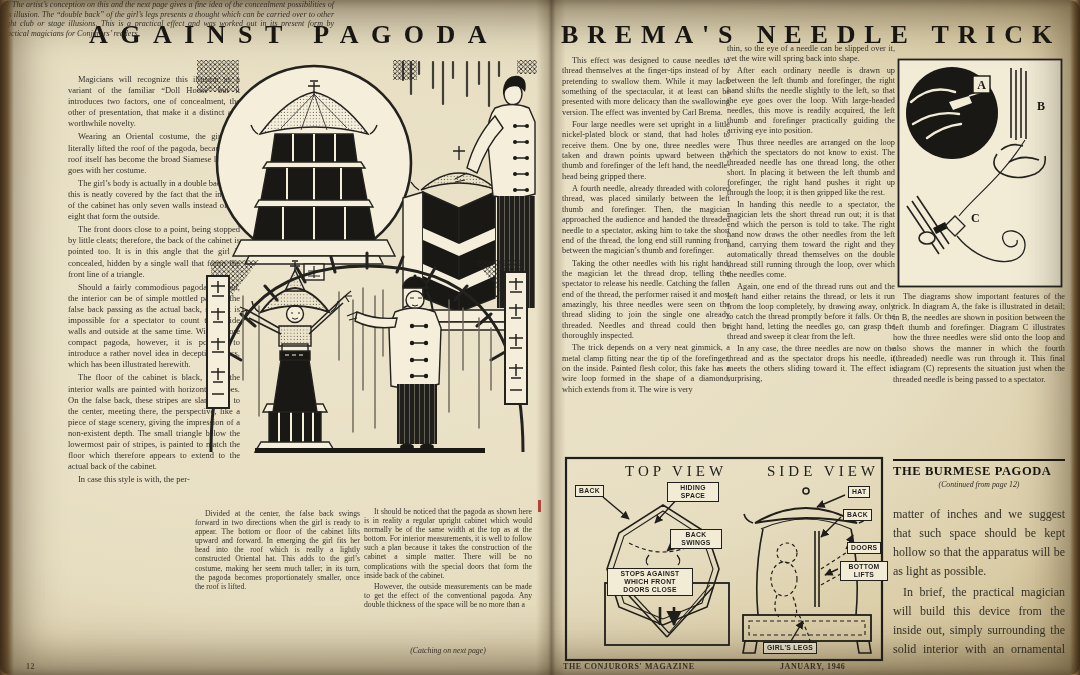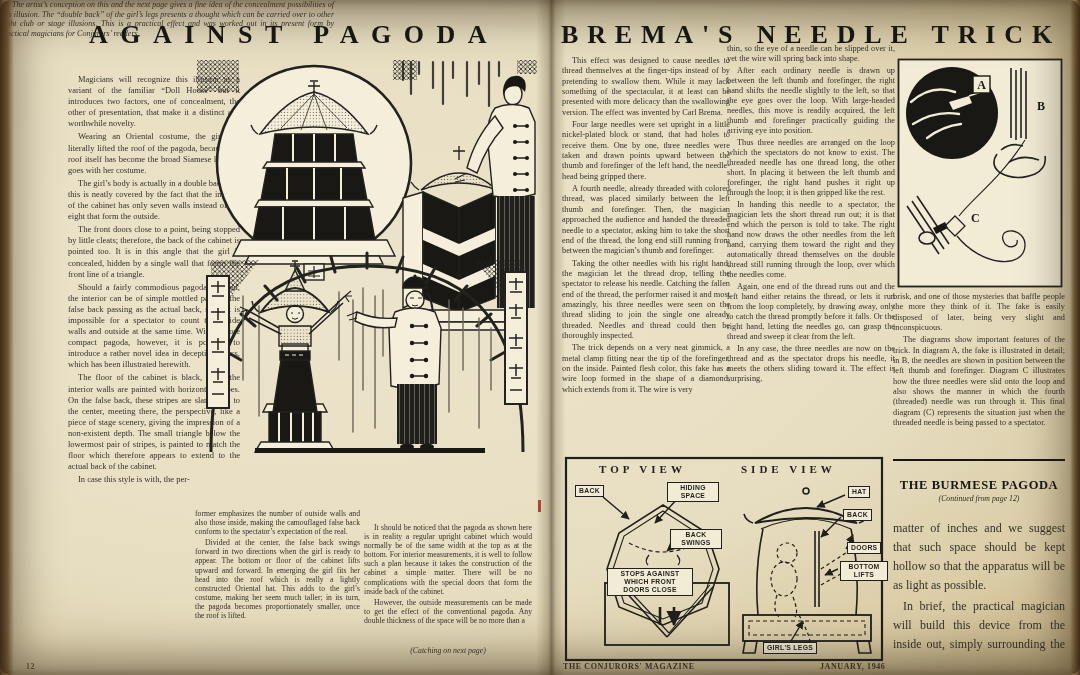--- a/index.html
+++ b/index.html
@@ -14,50 +14,50 @@
   .edge-left{position:absolute;left:0;top:0;width:14px;height:675px;background:linear-gradient(90deg,#4a3521,#8a6f47 55%,rgba(138,111,71,0));}
   .edge-right{position:absolute;right:0;top:0;width:10px;height:675px;background:linear-gradient(270deg,#4a3521,#9a7c50 60%,rgba(154,124,80,0));}
 
   .pgtitle{position:absolute;font-weight:bold;color:#171613;white-space:nowrap;
     font-size:26px;text-align:center;}
   .bodycol{position:absolute;text-align:justify;overflow:hidden;color:#34312a;}
   .bodycol p{margin:0 0 2px;text-indent:10px;}
   .bodycol p.noind{text-indent:0;}
   #lp-col1{left:24px;top:74px;width:172px;height:598px;font-size:8.5px;line-height:11.1px;margin-left:44px;}
   #lp-col2{left:195px;top:509px;width:165px;height:146px;font-size:7.7px;line-height:9.1px;}
-  #lp-col3{left:364px;top:507px;width:168px;height:136px;font-size:7.7px;line-height:9.1px;margin-top:16px;}
+  #lp-col3{left:364px;top:507px;width:168px;height:136px;font-size:7.7px;line-height:9.1px;}
   #lp-caption{left:201px;top:458px;width:334px;font-size:8px;line-height:9.5px;
     font-style:italic;text-align:justify;text-indent:12px;color:#35322b;}
   .contnote{position:absolute;left:364px;top:646px;width:168px;text-align:center;
     font-style:italic;font-size:7.8px;color:#34312a;}
   #rp-col1{left:562px;top:56px;width:168px;height:400px;font-size:8.3px;line-height:10.35px;}
   #rp-col2{left:727px;top:44px;width:168px;height:400px;font-size:8.3px;line-height:10px;}
   #rp-col3{left:893px;top:292px;width:172px;height:162px;font-size:8.3px;line-height:10.35px;}
   #rp-cont{position:absolute;left:893px;top:459px;width:172px;height:198px;overflow:hidden;}
-  #rp-cont .h{font-weight:bold;font-size:12.5px;text-align:center;letter-spacing:.6px;color:#171613;
-    border-top:2px solid #171613;padding-top:17px;}
+  #rp-cont .h{font-weight:bold;font-size:12.5px;letter-spacing:.6px;color:#171613;
+    border-top:2px solid #171613;padding-top:3px;}
   #rp-cont .sub{font-style:italic;font-size:7.8px;text-align:center;margin:1px 0 16px;}
   #rp-cont .bodytext{text-align:justify;font-size:12px;line-height:19px;color:#34312a;}
   #rp-cont .bodytext p{margin:0 0 2px;text-indent:10px;}
   #rp-cont .bodytext p.noind{text-indent:0;}
 
   .footer-item{position:absolute;bottom:4px;font-size:8px;font-weight:bold;letter-spacing:.6px;color:#3a362e;}
   #ft-pgleft{left:26px;opacity:.75;}
   #ft-mag{left:563px;}
-  #ft-date{left:820px;}
+  #ft-date{left:780px;}
   #ft-pgright{right:0;opacity:.35;}
 
   .illus{position:absolute;}
   #needle-box{left:897px;top:58px;width:166px;height:230px;}
   #pagoda-diagram{left:563px;top:455px;width:322px;height:208px;}
   .dlabel{position:absolute;background:#f2ecd7;border:1.4px solid #201f1b;color:#201f1b;
     font-family:"Liberation Sans", sans-serif;font-weight:bold;font-size:6.8px;line-height:1.18;
     padding:1px 3px;text-align:center;letter-spacing:.3px;}
-  .dtitle{position:absolute;font-family:"Liberation Serif", serif;font-weight:bold;color:#201f1b;
-    font-size:11px;letter-spacing:4px;white-space:nowrap;}
+  .dtitle{position:absolute;font-family:"Liberation Serif", serif;font-weight:normal;color:#201f1b;
+    font-size:15px;letter-spacing:4px;white-space:nowrap;margin-left:26px;}
   .redmark{position:absolute;background:#b5463c;}
   #rm1{left:538px;top:500px;width:3px;height:12px;}
   #rm2{left:1075px;top:288px;width:3px;height:26px;opacity:.8;}
 </style>
 </head>
 <body>
 
 <div id="spread">
 
   <div class="pgtitle" style="left:55px;top:20px;width:478px;letter-spacing:.48em;">AGAINST PAGODA</div>
@@ -213,21 +213,20 @@
       <path d="M160,252 l-10,4 M160,258 l-8,2" stroke-width="1.2"></path>
       <rect x="200" y="324" width="40" height="60" fill="url(#pst)" stroke="none"></rect>
       <ellipse cx="210" cy="387" rx="7" ry="3.4" fill="#191815" stroke="none"></ellipse>
       <ellipse cx="230" cy="387" rx="7" ry="3.4" fill="#191815" stroke="none"></ellipse>
       <rect x="58" y="388" width="230" height="5" fill="#191815" stroke="none"></rect>
     </g>
   </svg>
 
   <div id="lp-caption" class="caption">The artist’s conception on this and the next page gives a fine idea of the concealment possibilities of this illusion. The “double back” of the girl’s legs presents a thought which can be carried over to other night club or stage illusions. This is a practical effect and was worked out in its present form by practical magicians for Conjurors’ readers.</div>
   <div class="bodycol" id="lp-col2">
-      <p class="noind">former emphasizes the number of outside walls and also those inside, making the camouflaged false back conform to the spectator’s expectation of the real.</p>
       <p>Divided at the center, the false back swings forward in two directions when the girl is ready to appear.  The bottom or floor of the cabinet lifts upward and forward.  In emerging the girl fits her head into the roof which is really a lightly constructed Oriental hat.  This adds to the girl’s costume, making her seem much taller; in its turn, the pagoda becomes proportionately smaller, once the roof is lifted.</p>
     </div>
   <div class="bodycol" id="lp-col3">
       <p>It should be noticed that the pagoda as shown here is in reality a regular upright cabinet which would normally be of the same width at the top as at the bottom.  For interior measurements, it is well to follow such a plan because it takes the construction of the cabinet a simple matter.  There will be no complications with the special doors that form the inside back of the cabinet.</p>
       <p>However, the outside measurements can be made to get the effect of the conventional pagoda.  Any double thickness of the space will be no more than a</p>
     </div>
   <div class="contnote">(Catching on next page)</div>
 
   <div class="pgtitle" style="left:556px;top:20px;width:510px;letter-spacing:.34em;">BREMA'S NEEDLE TRICK</div>
 
@@ -270,21 +269,20 @@
       <path d="M10,148 L42,196 M15,143 L47,191 M20,138 L52,186"></path>
       <ellipse cx="30" cy="180" rx="8" ry="6" fill="#f2ecd7"></ellipse>
       <polygon points="36,170 48,164 51,170 39,176" fill="#191815" stroke="none"></polygon>
       <polygon points="48,168 58,158 68,168 58,178" stroke-width="1.3"></polygon>
       <path d="M60,178 C84,208 126,212 128,188 C129,170 102,168 106,182 C109,192 122,190 120,182" stroke-width="1.3"></path>
     </g>
     <text x="74" y="164" font-family="Liberation Serif, serif" font-weight="bold" font-size="12" fill="#191815">C</text>
   </svg>
 
   <div class="bodycol" id="rp-col3">
-      <p class="noind">brisk, and one of those mysteries that baffle people the more they think of it.  The fake is easily disposed of later, being very slight and inconspicuous.</p>
       <p>The diagrams show important features of the trick.  In diagram A, the fake is illustrated in detail; in B, the needles are shown in position between the left thumb and forefinger.  Diagram C illustrates how the three needles were slid onto the loop and also shows the manner in which the fourth (threaded) needle was run through it.  This final diagram (C) represents the situation just when the threaded needle is being passed to a spectator.</p>
     </div>
 
   <div class="illus" id="pagoda-diagram">
     <svg width="322" height="208" viewBox="0 0 322 208">
       <defs>
         <marker id="ah" markerWidth="7" markerHeight="7" refX="5.5" refY="3" orient="auto">
           <path d="M0,0L6,3L0,6Z" fill="#201f1b"></path>
         </marker>
       </defs>

